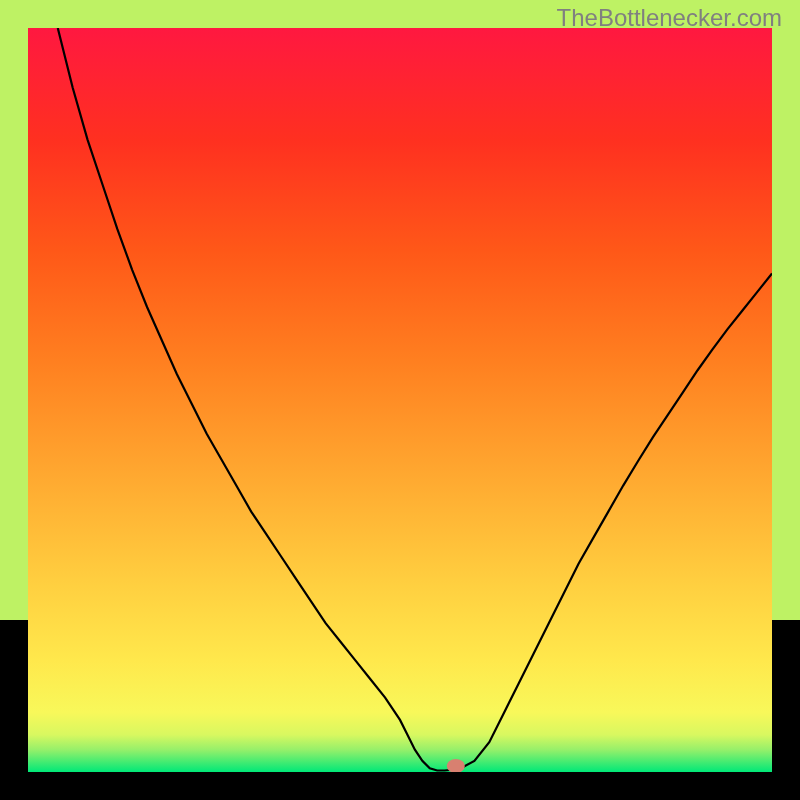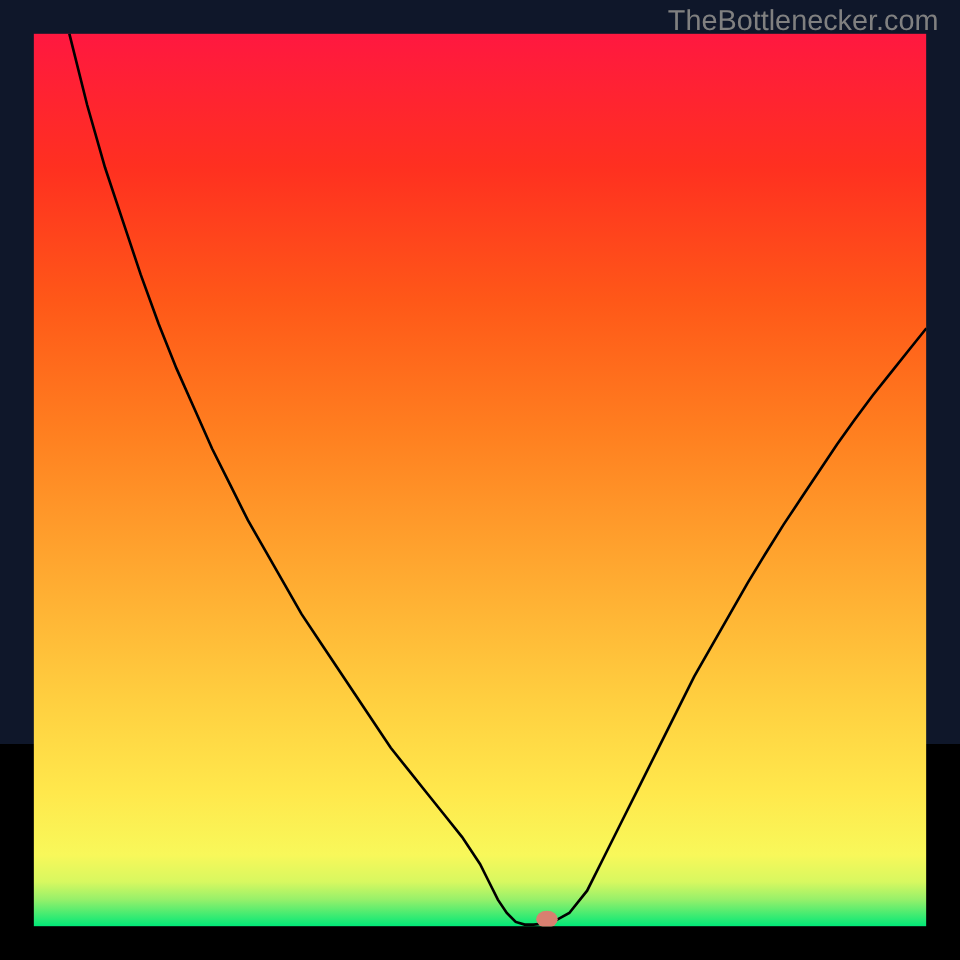--- a/index.html
+++ b/index.html
@@ -8,21 +8,21 @@
     width: 800px;
     height: 800px;
     background: #000;
     font-family: Arial, sans-serif;
     overflow: hidden;
   }
   .container {
     position: relative;
     width: 800px;
     height: 620px;
-    background: #0f172a;
+    background: #bef264;
   }
   .watermark {
     position: absolute;
     top: 4px;
     right: 18px;
     color: #808080;
     font-size: 24px;
     font-family: Arial, sans-serif;
     z-index: 10;
   }

